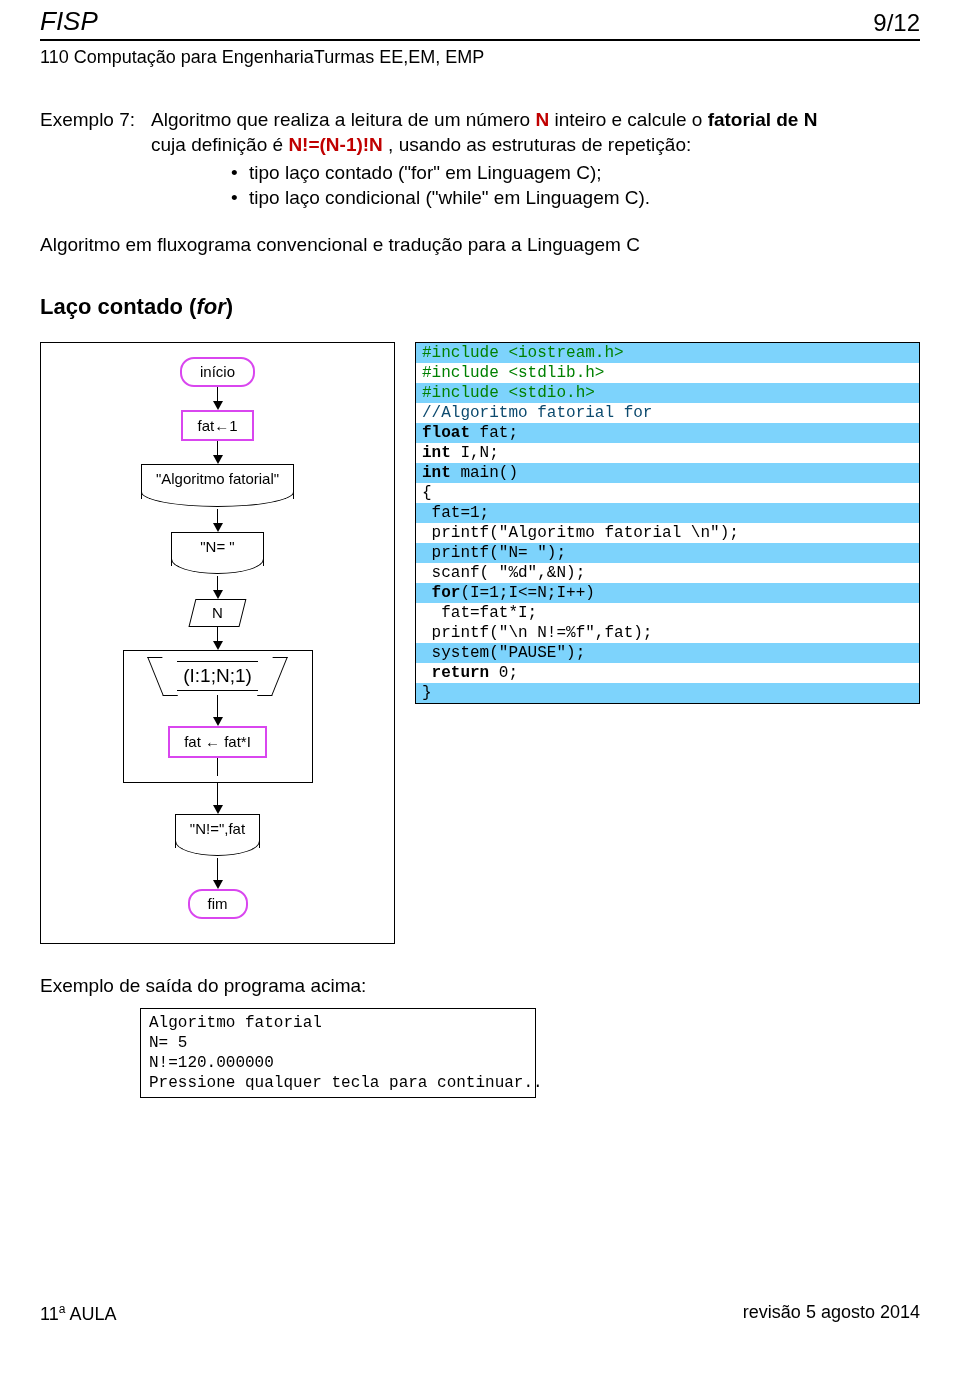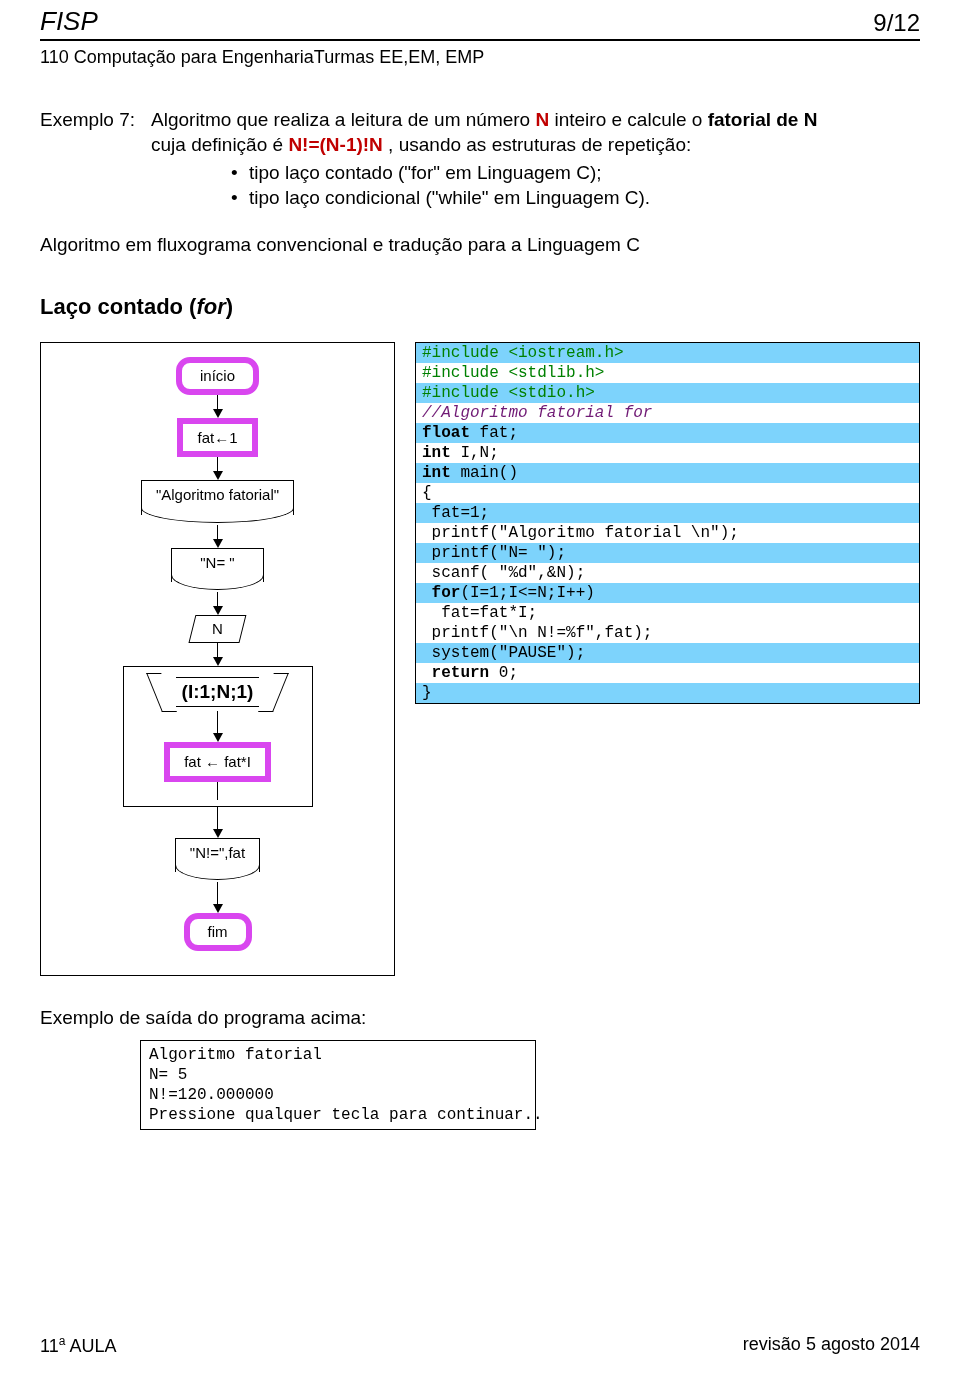--- a/index.html
+++ b/index.html
@@ -33,52 +33,52 @@
   ul.bullets { margin: 4px 0 4px 80px; padding: 0; list-style: none; }
   ul.bullets li::before { content: "•"; color:#000; display:inline-block; width: 18px; }
   .para { margin-top: 18px; }
   .sub-heading { font-size: 22px; margin-top: 36px; }
   .two-col { display: flex; gap: 20px; margin-top: 20px; }
   .col-left { flex: 0 0 355px; }
   .col-right { flex: 1; }
   
   .flow { border: 1px solid #000; padding: 14px 10px 24px 10px; position: relative; }
   .fc-col { display: flex; flex-direction: column; align-items: center; }
-  .fc-box { border:6px solid #d946ef; font-size:15px; text-align:center; }
+  .fc-box { border:2px solid #d946ef; font-size:15px; text-align:center; }
   .term { border-radius: 14px; padding: 3px 18px; }
   .rect { padding: 4px 14px; }
   .para-shape { position: relative; padding: 4px 20px; }
   .para-shape::before {
     content:""; position:absolute; inset:0;
     border:1px solid #000;
     transform: skewX(-14deg);
     z-index:-1;
   }
   .para-shape { border: none; }
   .output-shape { position: relative; padding: 4px 14px 10px 14px; border:1px solid #000; border-bottom:none; }
   .output-shape::after {
     content:""; position:absolute; left:-1px; right:-1px; bottom:-8px; height:14px;
     border:1px solid #000; border-top:none;
     border-radius: 0 0 50% 50% / 0 0 100% 100%;
   }
-  .hex { position: relative; padding: 4px 20px; border:none; font-weight:bold; }
+  .hex { position: relative; padding: 4px 20px; border:none; font-weight:normal; }
   .hex::before, .hex::after { content:""; position:absolute; top:0; bottom:0; width:14px; }
   .hex::before { left:-2px; border-top:1px solid #000; border-bottom:1px solid #000; border-left:1px solid #000; transform: skewX(22deg); }
   .hex::after  { right:-2px; border-top:1px solid #000; border-bottom:1px solid #000; border-right:1px solid #000; transform: skewX(-22deg); }
   .hex-inner { border-top:1px solid #000; border-bottom:1px solid #000; padding:2px 6px;}
   .arrow { width: 0; height: 0; border-left:5px solid transparent; border-right:5px solid transparent; border-top:9px solid #000; margin: 0 auto; }
   .vline { width:1px; height:14px; background:#000; margin:0 auto; }
   .loop-wrap { position:relative; width:100%; display:flex; justify-content:center;}
   .loop-box { border:1px solid #000; padding: 0; display:flex; flex-direction:column; align-items:center; width: 190px;}
   
   .code-box { border:1px solid #000; font-family: "Courier New", monospace; font-size:16px; line-height:1.25; }
   .code-box .ln { padding: 0 6px; white-space: pre; }
   .shade { background:#7dd3fc; }
   .kw { font-weight:bold; }
-  .cm { color:#701a75; font-style: italic; }
+  .cm { color:#0c4a6e; }
   .grn { color:#008000; }
   .out-label { margin-top: 30px; font-size: 19px;}
   .out-box { border:1px solid #000; font-family:"Courier New", monospace; font-size:16px; padding: 4px 8px; margin: 10px 0 0 100px; width: 396px; line-height:1.25; white-space:pre; }
   .footer { position: relative; margin-top: 200px; display:flex; justify-content:space-between; font-size:18px; padding-top:4px;}
   .footer .sup { font-size: 12px; vertical-align: super; }
 </style>
 </head>
 <body>
 
 <div class="page">

